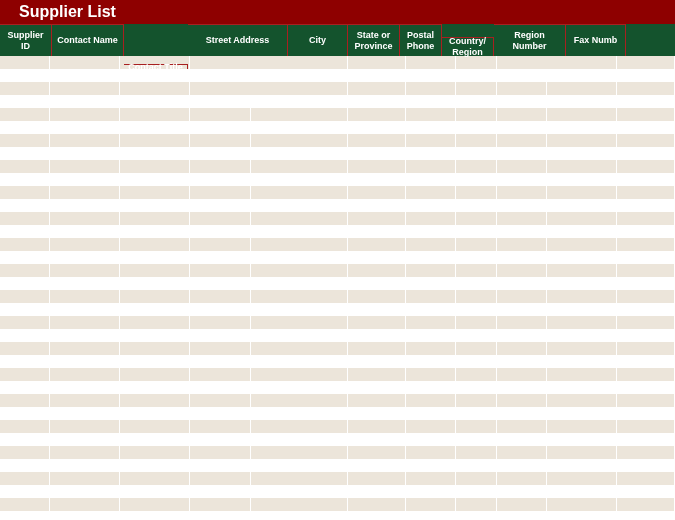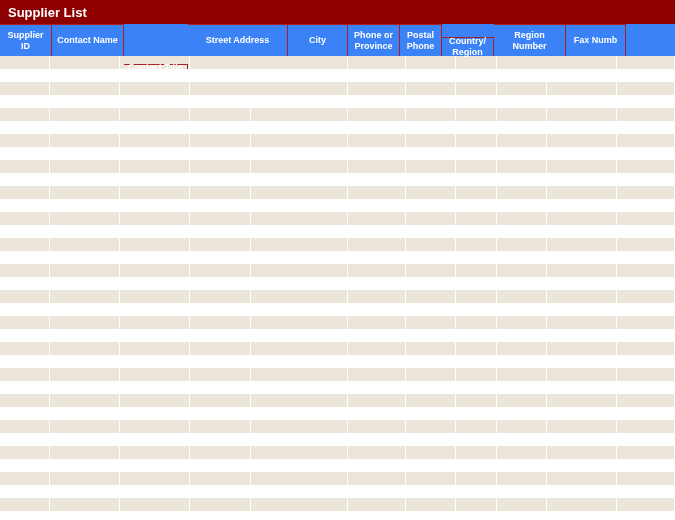--- a/index.html
+++ b/index.html
@@ -12,29 +12,29 @@
     }
     .container {
       width: 100%;
       height: 100%;
       background: #fff;
     }
     .title-bar {
       background: #8e0000;
       color: #fff;
       font-weight: bold;
-      font-size: 13px;
-      padding: 4px 8px;
+      font-size: 16px;
+      padding: 4px 19px;
       height: 24px;
       display: flex;
       align-items: center;
     }
     .header-row {
       display: flex;
-      background: #3b82f6;
+      background: #14532d;
       color: #fff;
       font-size: 9px;
       font-weight: bold;
       height: 32px;
     }
     .header-cell {
       display: flex;
       align-items: center;
       justify-content: center;
       text-align: center;
@@ -78,21 +78,21 @@
 <div class="container">
   <div class="title-bar">
     <span>Supplier List</span>
   </div>
   <div class="header-row">
     <div class="header-cell col-0">Supplier ID</div>
     <div class="header-cell col-1">Contact Name</div>
     <div class="header-cell col-3">Contact Title</div>
     <div class="header-cell col-4">Street Address</div>
     <div class="header-cell col-5">City</div>
-    <div class="header-cell col-6">Phone or Province</div>
+    <div class="header-cell col-6">State or Province</div>
     <div class="header-cell col-7">Postal Phone</div>
     <div class="header-cell col-8">Country/ Region</div>
     <div class="header-cell col-9">Region Number</div>
     <div class="header-cell col-10">Fax Numb</div>
   </div>
   <div class="data-rows" id="data-rows">
       <div class="data-row even">
         <div class="data-cell col-0"></div>
         <div class="data-cell col-1"></div>
         <div class="data-cell col-2"></div>

